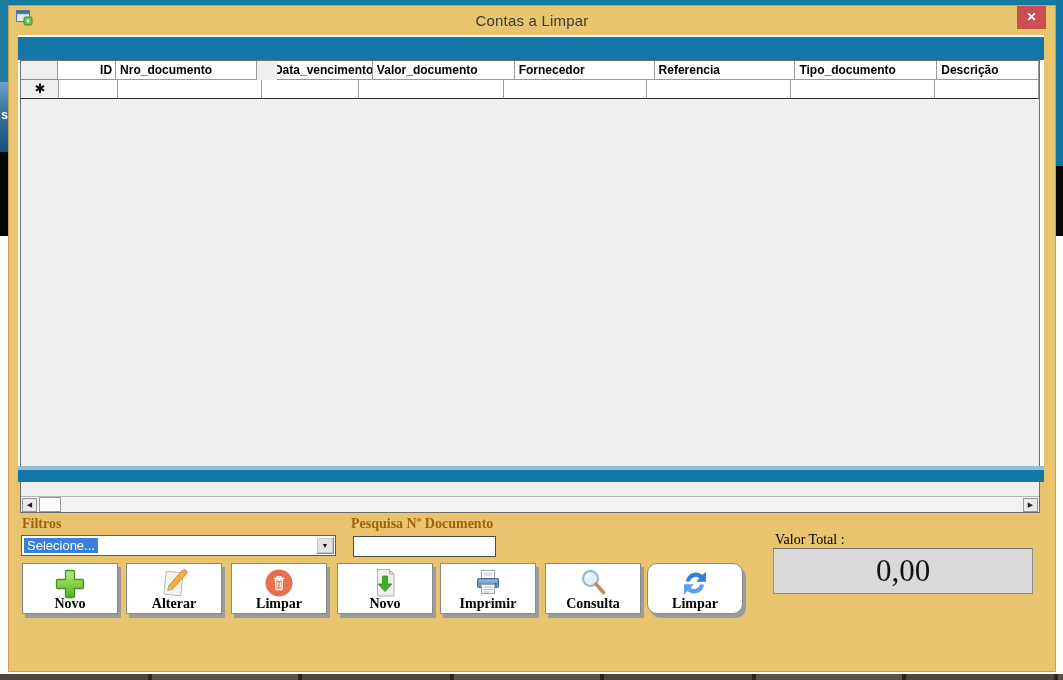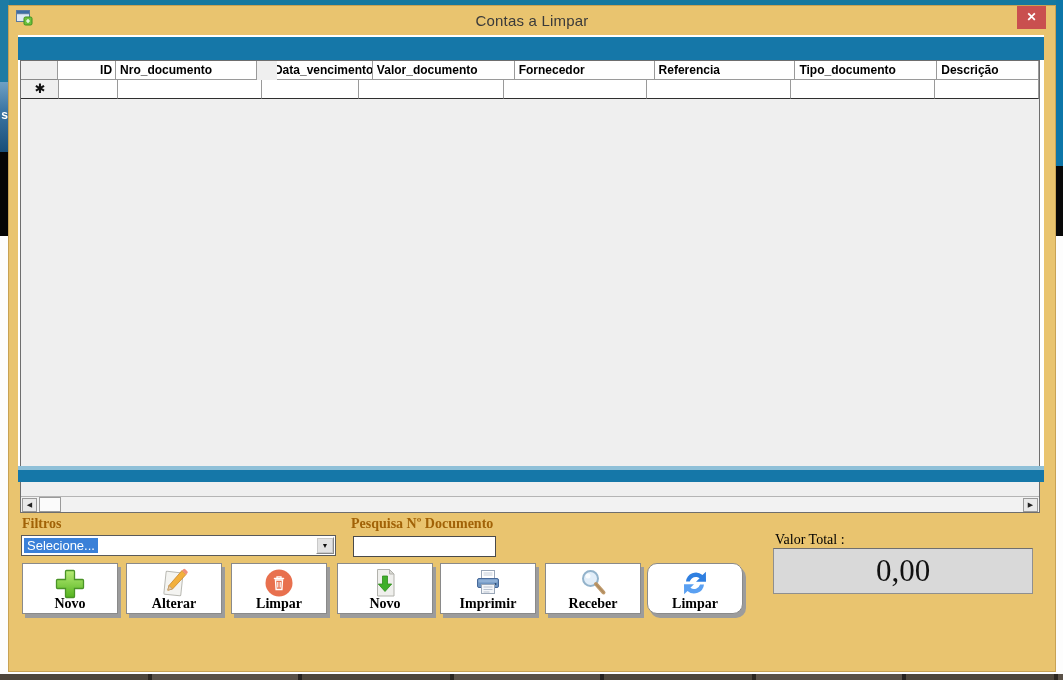--- a/index.html
+++ b/index.html
@@ -203,21 +203,21 @@
               </svg></span>
             <span class="bl">Imprimir</span>
           </button>
           <button class="action-btn" style="left: 527px;">
             <span class="ic"><svg viewBox="0 0 32 32">
                 <circle cx="13.5" cy="11.5" r="7.5" fill="#e2eef9" stroke="#93b3cb" stroke-width="2"></circle>
                 <circle cx="11" cy="9" r="2.5" fill="#ffffff" opacity="0.8"></circle>
                 <path d="M19 17l7.5 8.5" stroke="#bf9a6c" stroke-width="4" stroke-linecap="round"></path>
                 <path d="M19 17l7.5 8.5" stroke="#a07c4e" stroke-width="1.2" stroke-linecap="round" opacity="0.5"></path>
               </svg></span>
-            <span class="bl">Receber</span>
+            <span class="bl">Consulta</span>
           </button>
           <button class="action-btn" style="left: 629px; border-radius: 10px;">
             <span class="ic"><svg viewBox="0 0 32 32">
                 <path d="M7 14.5A10 10 0 0 1 23.5 8l3.4-3.3.1 10h-10l3.6-3.5A6.3 6.3 0 0 0 10.8 14.5z" fill="#2f7fe0"></path>
                 <path d="M25 17.5A10 10 0 0 1 8.5 24l-3.4 3.3-.1-10h10l-3.6 3.5a6.3 6.3 0 0 0 9.7-3.3z" fill="#5aa0f2"></path>
               </svg></span>
             <span class="bl">Limpar</span>
           </button>
         </div>
 

